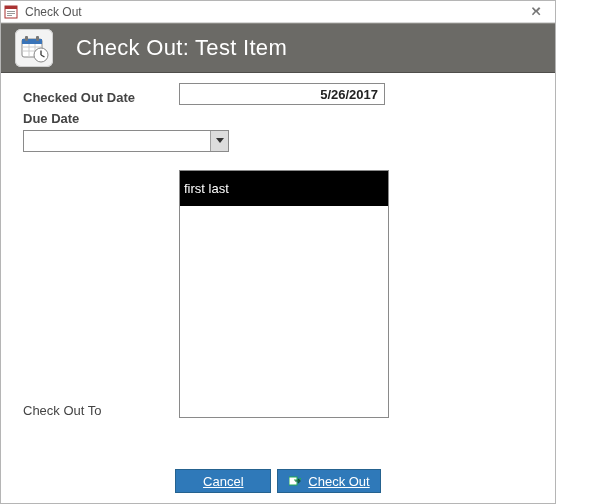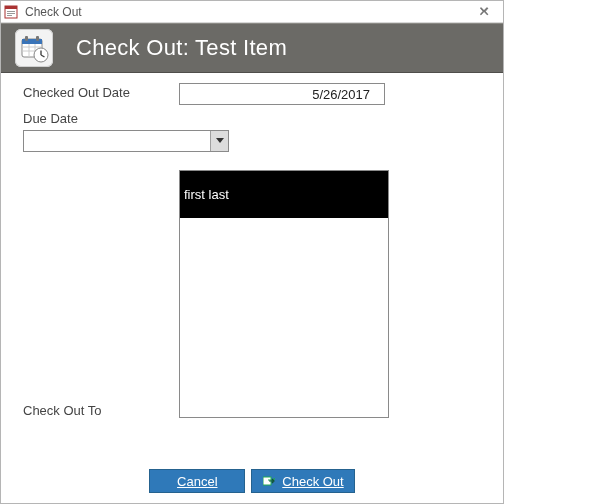--- a/index.html
+++ b/index.html
@@ -7,21 +7,21 @@
     margin: 0;
     padding: 0;
     font-family: "Segoe UI", Tahoma, sans-serif;
     font-size: 13px;
     background: #fff;
     width: 590px;
     height: 504px;
     overflow: hidden;
   }
   .window {
-    width: 504px;
+    width: 556px;
     height: 504px;
     border: 1px solid #b5b5b5;
     background: #fff;
     display: flex;
     flex-direction: column;
   }
   .titlebar {
     height: 22px;
     background: #fff;
     border-bottom: 1px solid #d8d8d8;
@@ -71,34 +71,35 @@
   }
   .form-area {
     flex: 1;
     padding: 10px 22px 6px 22px;
     background: #fff;
     display: flex;
     flex-direction: column;
   }
   .row {
     display: flex;
-    align-items: flex-start;
+    align-items: flex-end;
     margin-bottom: 4px;
+    font-weight: bold;
   }
   .row .label {
     width: 156px;
     color: #444;
     font-size: 13px;
     padding-top: 2px;
   }
   .text-input {
     width: 206px;
     height: 22px;
     border: 1px solid #8a8a8a;
-    padding: 0 14px;
+    padding: 0 6px;
     font: inherit;
     text-align: right;
     color: #222;
     background: #fff;
   }
   .combo {
     width: 206px;
     height: 22px;
     border: 1px solid #8a8a8a;
     display: flex;
@@ -129,21 +130,21 @@
     padding-top: 2px;
   }
   .listbox {
     width: 210px;
     height: 248px;
     border: 1px solid #8a8a8a;
     background: #fff;
     overflow: hidden;
   }
   .listbox .item {
-    padding: 16px 4px;
+    padding: 10px 4px;
     font-size: 13px;
     cursor: pointer;
   }
   .listbox .item.selected {
     background: #000;
     color: #fff;
   }
   .button-row {
     display: flex;
     justify-content: center;

